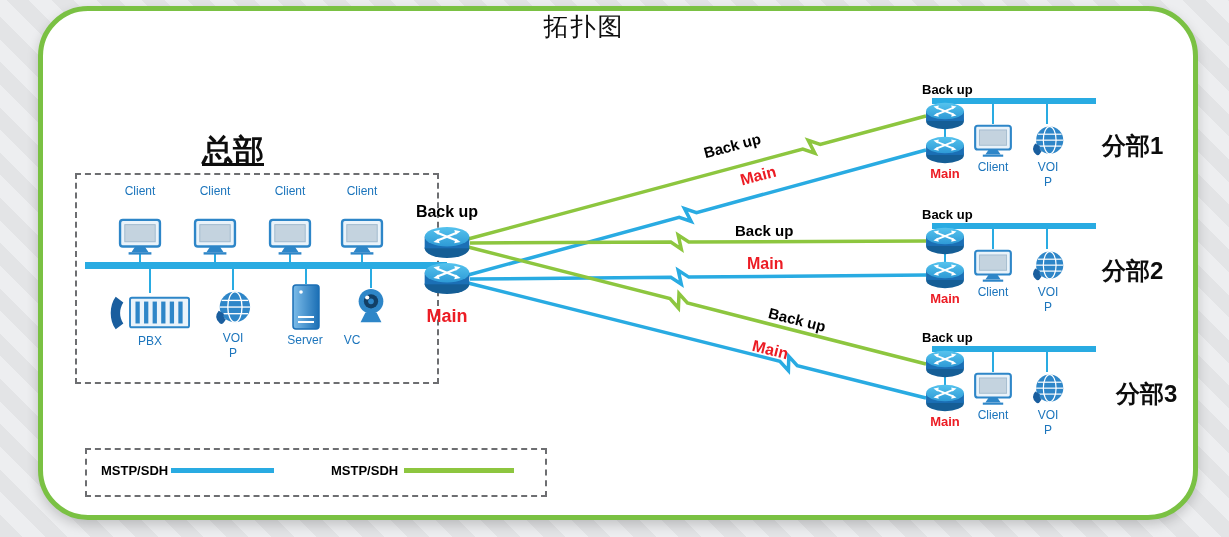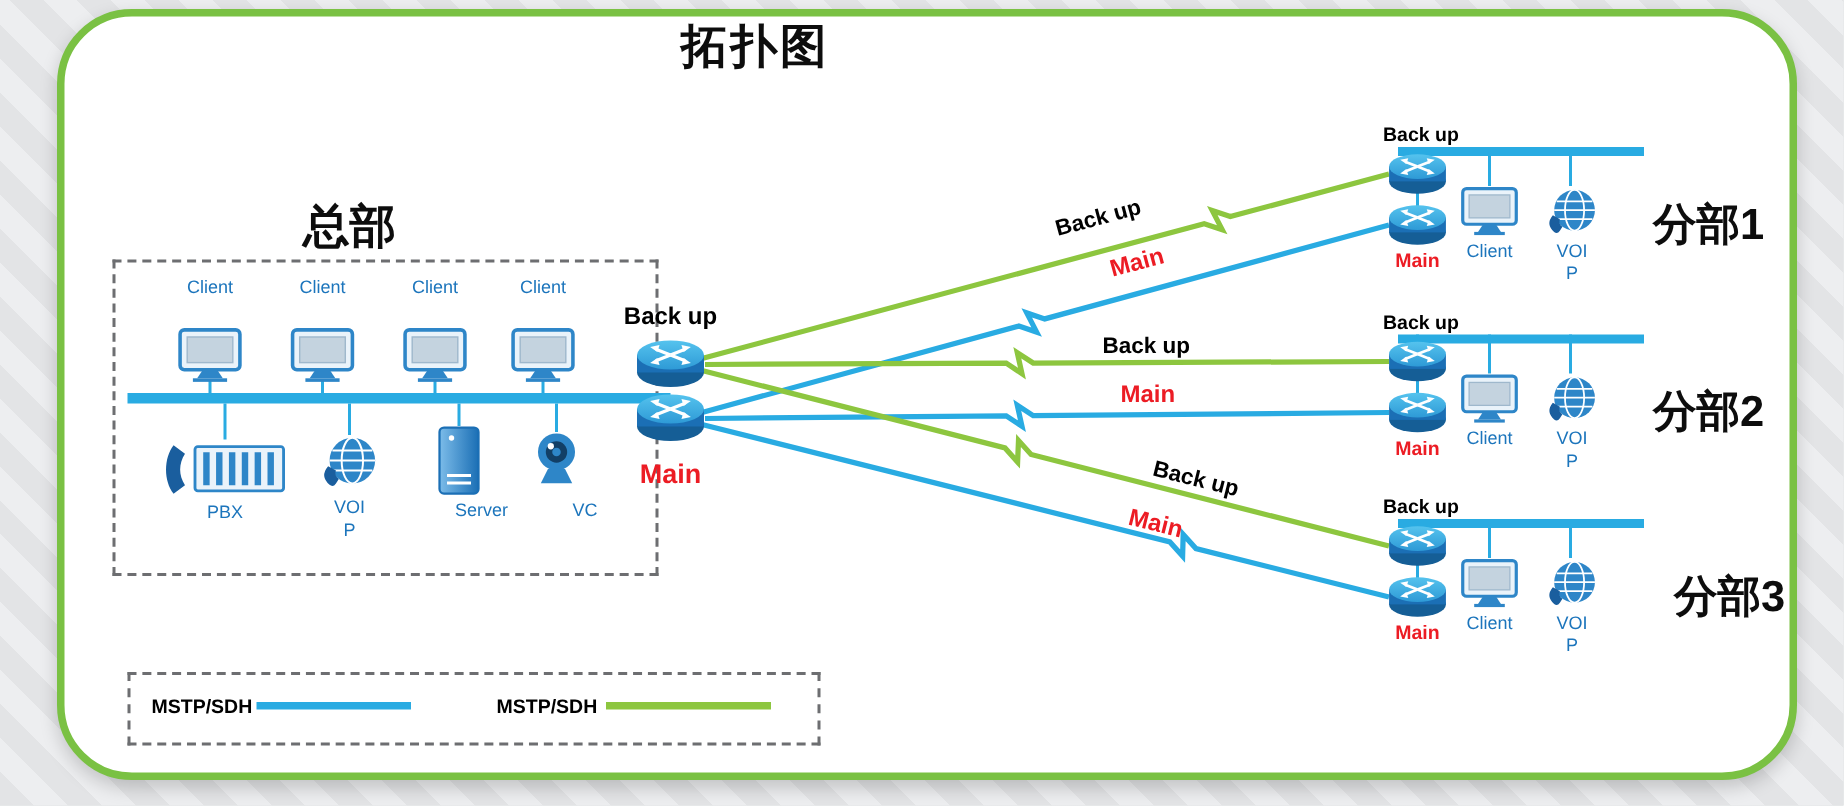--- a/index.html
+++ b/index.html
@@ -7,34 +7,34 @@
     position:relative;width:1229px;height:537px;overflow:hidden;
     font-family:"Liberation Sans", sans-serif;
     background:repeating-linear-gradient(45deg,#e3e4e6 0 16px,#edeef0 16px 32px);
   }
   .frame{
     position:absolute;left:38px;top:6px;width:1150px;height:504px;
     background:#ffffff;border:5px solid #7AC143;border-radius:50px;
     box-shadow:0 5px 12px rgba(0,0,0,.18);
   }
   .abs{position:absolute;}
-  .title{font-size:31px;font-weight:bold;color:#0d0d0d;letter-spacing:2px;}
+  .title{font-size:25px;font-weight:normal;color:#0d0d0d;text-align:center;letter-spacing:2px;}
   .hq-title{font-size:31px;font-weight:bold;color:#0d0d0d;text-align:center;}
   .dashedbox{border:2px dashed #6d6e71;}
   .blue-label{color:#1C75BC;font-size:12px;text-align:center;word-break:break-all;line-height:1.25;}
   .lbl-backup-center{font-size:16px;font-weight:bold;color:#000;text-align:center;}
   .lbl-main-center{font-size:18px;font-weight:bold;color:#EC1C24;text-align:center;}
   .link-label-backup{font-size:15px;font-weight:bold;color:#000;white-space:nowrap;}
   .link-label-main{font-size:16px;font-weight:bold;color:#EC1C24;white-space:nowrap;}
   .bus{background:#29ABE2;position:absolute;}
   .vline{background:#29ABE2;width:2px;position:absolute;}
   .branch{position:absolute;left:900px;width:330px;height:125px;}
   .branch .bk{font-size:13px;font-weight:bold;color:#000;white-space:nowrap;}
   .branch .mn{font-size:13px;font-weight:bold;color:#EC1C24;text-align:center;}
-  .branch-name{font-size:29px;font-weight:bold;color:#0d0d0d;white-space:nowrap;}
+  .branch-name{font-size:24px;font-weight:bold;color:#0d0d0d;white-space:nowrap;}
   .legend-label{font-size:13px;font-weight:bold;color:#000;white-space:nowrap;}
 </style>
 </head>
 <body>
 
 <svg width="0" height="0" style="position:absolute" aria-hidden="true">
   <defs>
     <linearGradient id="cylTop" x1="0" y1="0" x2="0" y2="1">
       <stop offset="0" stop-color="#55C3EE"></stop>
         <stop offset="1" stop-color="#2E9AD6"></stop>
@@ -112,21 +112,21 @@
       <path d="M468.0,239.0 L802.8,149.1 L814.8,153.1 L808.2,140.4 L820.2,144.4 L926.0,116.0" fill="none" stroke="#8DC63F" stroke-width="3.5"></path>
       <path d="M468.0,275.0 L679.2,217.4 L691.1,221.4 L684.5,208.6 L696.5,212.6 L926.0,150.0" fill="none" stroke="#29ABE2" stroke-width="3.5"></path>
       <path d="M470.0,243.0 L670.8,242.1 L681.3,249.1 L678.2,235.1 L688.8,242.0 L926.0,241.0" fill="none" stroke="#8DC63F" stroke-width="3.5"></path>
       <path d="M470.0,279.0 L670.8,277.2 L681.3,284.1 L678.2,270.2 L688.8,277.1 L926.0,275.0" fill="none" stroke="#29ABE2" stroke-width="3.5"></path>
       <path d="M468.0,247.0 L670.0,298.6 L678.4,308.0 L679.0,293.7 L687.4,303.0 L926.0,364.0" fill="none" stroke="#8DC63F" stroke-width="3.5"></path>
       <path d="M468.0,283.0 L779.9,361.3 L788.4,370.7 L788.8,356.3 L797.3,365.7 L926.0,398.0" fill="none" stroke="#29ABE2" stroke-width="3.5"></path>
     </svg>
 
   <div class="abs title" style="left:454px;top:10px;width:260px;">拓扑图</div>
 
-  <div class="abs hq-title" style="left:158px;top:130px;width:150px;">总部</div>
+  <div class="abs hq-title" style="left:158px;top:130px;width:150px;text-decoration:underline;">总部</div>
 
   <div class="abs dashedbox" style="left:75px;top:173px;width:360px;height:207px;"></div>
 
   <div class="bus" style="left:85px;top:262px;width:362px;height:7px;"></div>
 
   <div class="vline" style="left:139px;top:254px;height:10px;"></div>
   <div class="vline" style="left:214px;top:254px;height:10px;"></div>
   <div class="vline" style="left:289px;top:254px;height:10px;"></div>
   <div class="vline" style="left:361px;top:254px;height:10px;"></div>
 
@@ -161,22 +161,22 @@
     </svg>
   <svg class="abs" style="left:291px;top:283px;" width="30" height="48">
       <use href="#ic-server"></use>
     </svg>
   <svg class="abs" style="left:352px;top:287px;" width="38" height="40">
       <use href="#ic-camera"></use>
     </svg>
 
   <div class="abs blue-label" style="left:126px;top:334px;width:48px;">PBX</div>
   <div class="abs blue-label" style="left:219px;top:331px;width:28px;">VOIP</div>
-  <div class="abs blue-label" style="left:302px;top:333px;width:38px;">Server</div>
-  <div class="abs blue-label" style="left:375px;top:333px;width:30px;">VC</div>
+  <div class="abs blue-label" style="left:286px;top:333px;width:38px;">Server</div>
+  <div class="abs blue-label" style="left:337px;top:333px;width:30px;">VC</div>
 
   <div class="abs lbl-backup-center" style="left:397px;top:203px;width:100px;">Back up</div>
   <svg class="abs" style="left:422px;top:226px;" width="50" height="33">
       <use href="#ic-router"></use>
     </svg>
   <svg class="abs" style="left:422px;top:262px;" width="50" height="33">
       <use href="#ic-router"></use>
     </svg>
   <div class="abs lbl-main-center" style="left:399px;top:306px;width:96px;">Main</div>
 

